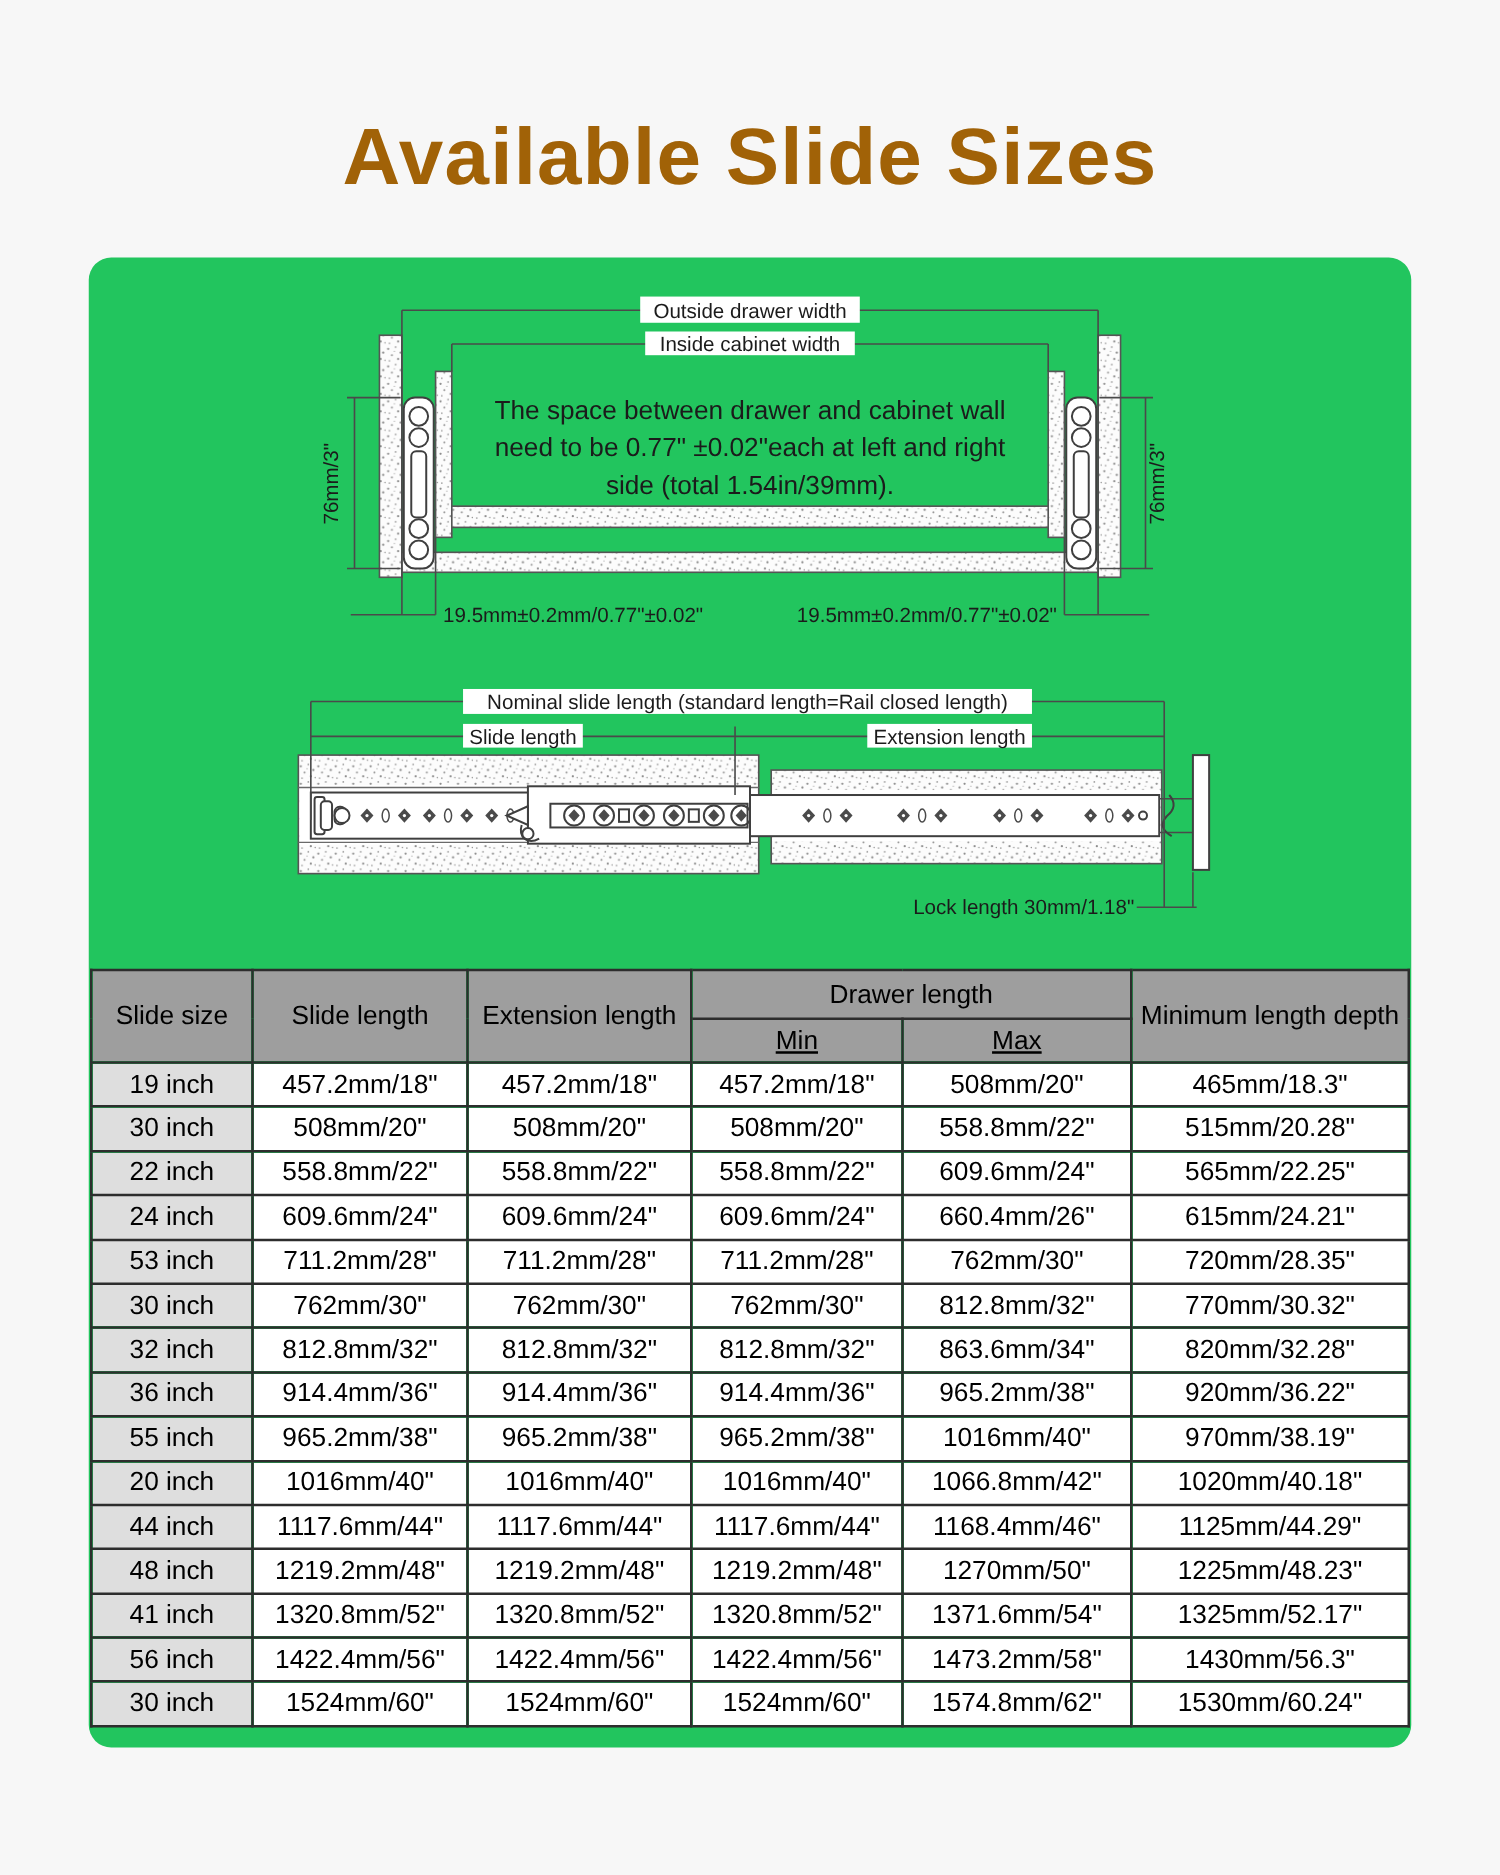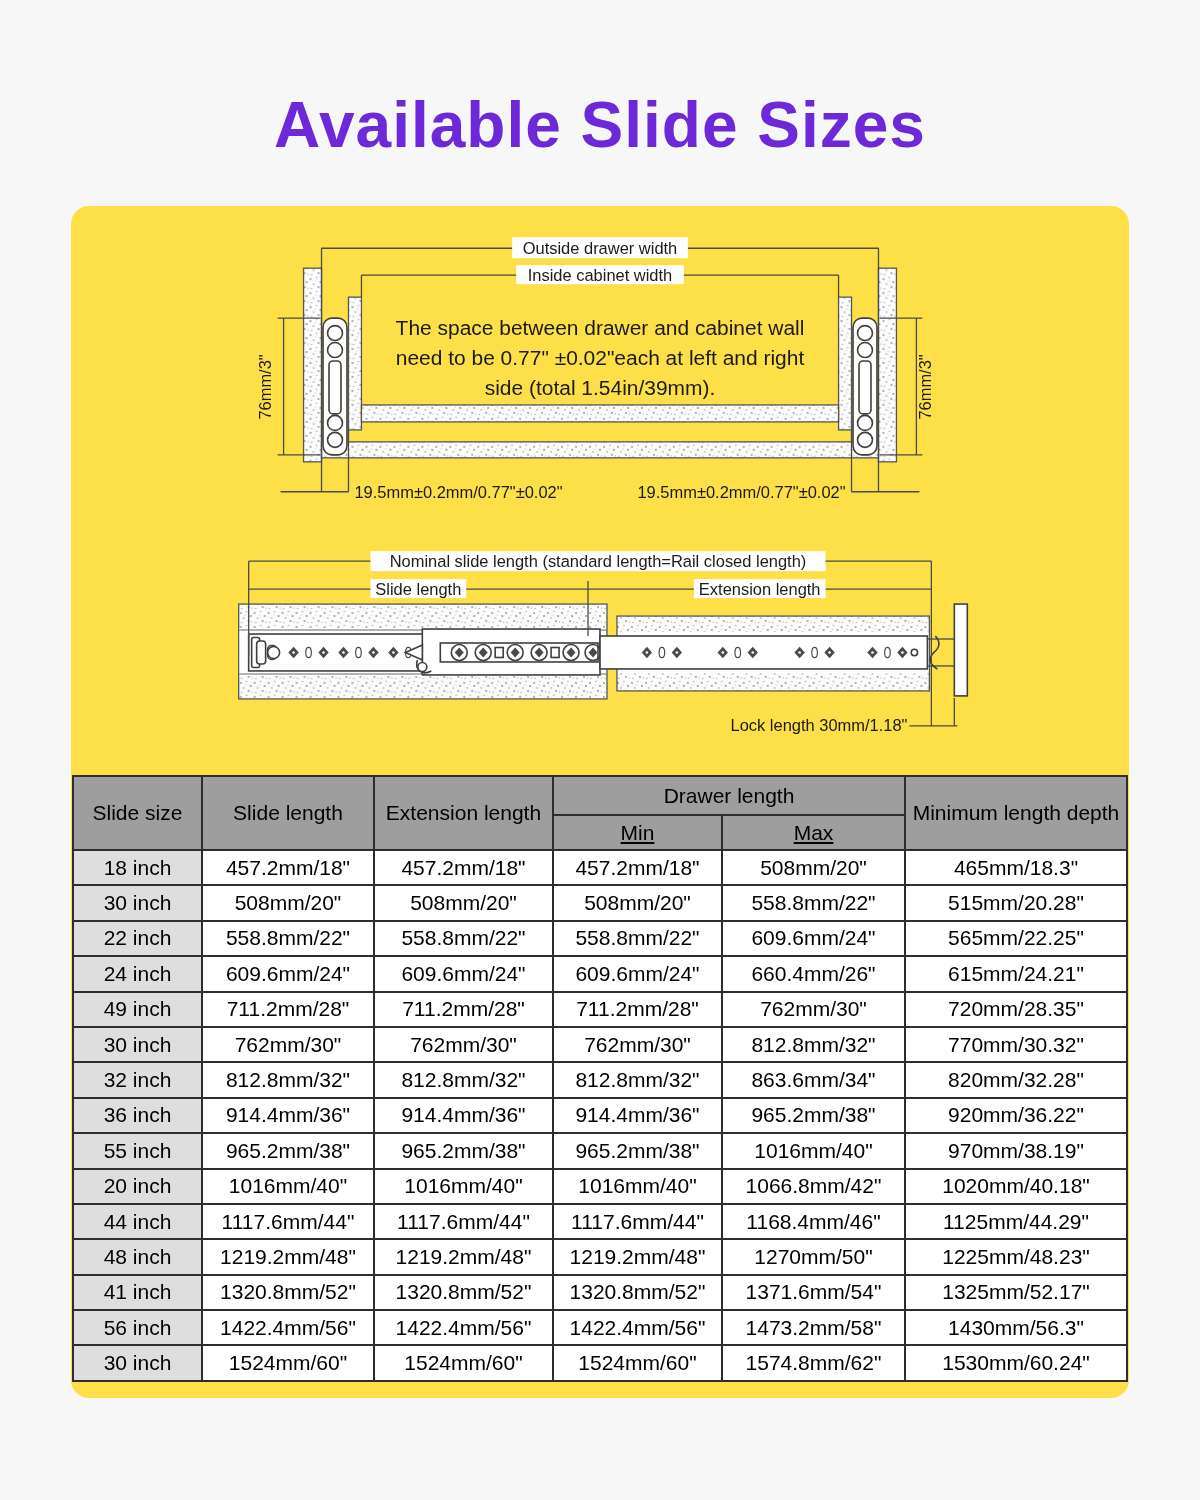--- a/index.html
+++ b/index.html
@@ -6,25 +6,25 @@
   body{
     width:1200px;height:1500px;
     background:#f7f7f7;
     font-family:"Liberation Sans",sans-serif;
     -webkit-font-smoothing:antialiased;
   }
   .title{
     margin:0;padding-top:88px;
     text-align:center;
     font-size:64px;font-weight:bold;letter-spacing:1px;
-    color:#6d28d9;
+    color:#a16207;
   }
   .card{
     width:1058px;margin:44px auto 0;
-    background:#fde047;border-radius:18px;
+    background:#22c55e;border-radius:18px;
     padding:14px 0 16px;
   }
   svg{display:block;margin:0 auto;}
   svg text{fill:#1b1b1b;font-family:"Liberation Sans",sans-serif;}
   .dimline{stroke:#4a4a4a;stroke-width:1.3;fill:none;}
   .struct{stroke:#3f3f3f;stroke-width:1.6;fill:#ffffff;}
   .structn{stroke:#3f3f3f;stroke-width:1.6;fill:none;}
   .hatchrect{stroke:#555555;stroke-width:1.3;}
   .dimtext{font-size:16.5px;}
   .notetext{font-size:21px;}
@@ -275,21 +275,21 @@
         <th rowspan="2">Minimum length depth</th>
       </tr>
       <tr class="h2">
         <th>Min</th>
         <th>Max</th>
       </tr>
     </thead>
     <tbody>
 
         <tr>
-          <td class="first">18 inch</td>
+          <td class="first">19 inch</td>
           <td>457.2mm/18"</td>
           <td>457.2mm/18"</td>
           <td>457.2mm/18"</td>
           <td>508mm/20"</td>
           <td>465mm/18.3"</td>
         </tr>
 
         <tr>
           <td class="first">30 inch</td>
           <td>508mm/20"</td>
@@ -311,21 +311,21 @@
         <tr>
           <td class="first">24 inch</td>
           <td>609.6mm/24"</td>
           <td>609.6mm/24"</td>
           <td>609.6mm/24"</td>
           <td>660.4mm/26"</td>
           <td>615mm/24.21"</td>
         </tr>
 
         <tr>
-          <td class="first">49 inch</td>
+          <td class="first">53 inch</td>
           <td>711.2mm/28"</td>
           <td>711.2mm/28"</td>
           <td>711.2mm/28"</td>
           <td>762mm/30"</td>
           <td>720mm/28.35"</td>
         </tr>
 
         <tr>
           <td class="first">30 inch</td>
           <td>762mm/30"</td>

